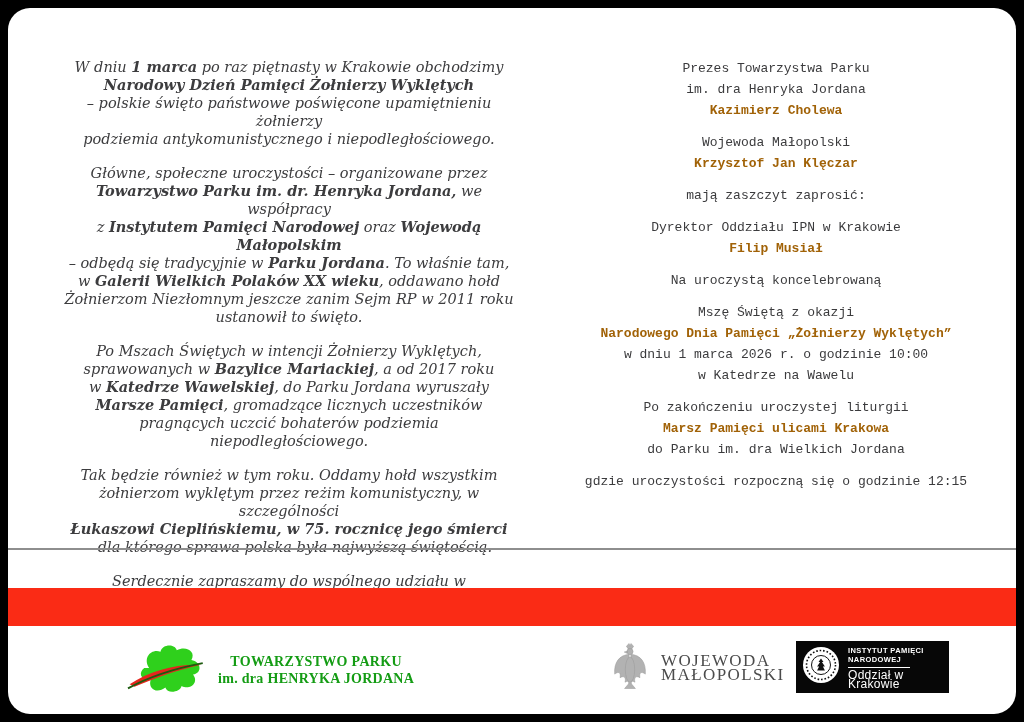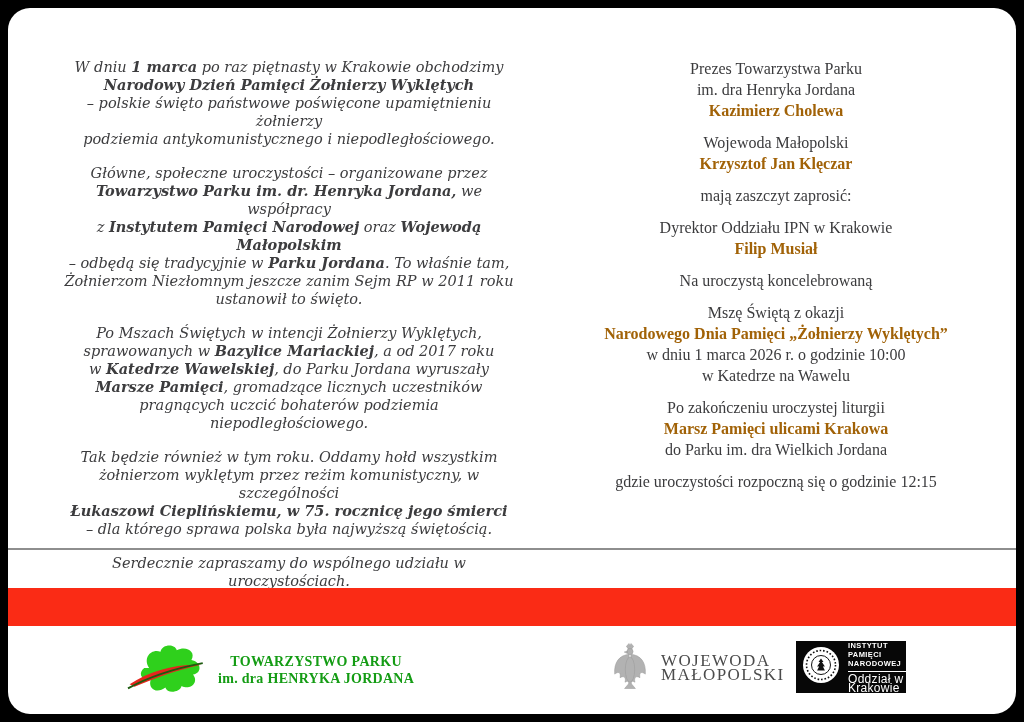--- a/index.html
+++ b/index.html
@@ -14,22 +14,22 @@
     position:absolute;left:50px;top:50px;width:462px;text-align:center;
     font-family:"DejaVu Serif",serif;font-style:italic;
     font-size:14.5px;line-height:18px;color:#3c3c3e;
   }
   .left-col .para{margin:0 0 16px 0;}
   .left-col b{font-weight:bold;}
 
   
   .right-col{
     position:absolute;left:530px;top:50px;width:476px;text-align:center;
-    font-family:Liberation Serif, serif;
-    font-size:16px;line-height:21px;color:#3b3b3d;
+    font-family:Liberation Mono, monospace;
+    font-size:13px;line-height:21px;color:#3b3b3d;
   }
   .right-col .para{margin:0 0 11px 0;}
   .right-col b{font-weight:bold;color:#a16207;}
 
   .line{display:block;}
 
   .gray-rule{position:absolute;left:0;right:0;top:540px;height:2px;background:#8e8e8e;}
   .red-stripe{position:absolute;left:0;right:0;top:580px;height:38px;}
 
   
@@ -38,21 +38,21 @@
   .jordan-text{
     text-align:center;font-family:"Liberation Serif",serif;font-weight:bold;
     font-size:14px;line-height:17px;letter-spacing:.3px;
   }
   .voivode-logo{position:absolute;left:604px;top:8px;display:flex;align-items:center;gap:13px;}
   .voivode-text{
     font-family:"Liberation Serif",serif;font-size:17px;line-height:14px;
     letter-spacing:1.4px;color:#4b4b4b;text-align:left;
   }
   .ipn-logo{
-    position:absolute;left:788px;top:7px;width:110px;height:52px;background:#070707;
+    position:absolute;left:788px;top:7px;width:153px;height:52px;background:#070707;
     display:flex;align-items:center;gap:7px;padding:0 5px;box-sizing:border-box;color:#fff;
   }
   .ipn-text{display:flex;flex-direction:column;}
   .ipn-title{font-size:7.5px;font-weight:bold;line-height:9px;letter-spacing:.4px;}
   .ipn-divider{height:1px;background:#fff;width:62px;margin:3px 0 3px 0;}
   .ipn-sub{font-size:12px;line-height:9px;letter-spacing:.3px;}
 </style>
 </head>
 <body>
 
@@ -63,20 +63,21 @@
         <span class="line"><span>W dniu </span><b>1 marca</b><span> po raz piętnasty w Krakowie obchodzimy</span></span>
         <span class="line"><b>Narodowy Dzień Pamięci Żołnierzy Wyklętych</b></span>
         <span class="line"><span>– polskie święto państwowe poświęcone upamiętnieniu żołnierzy</span></span>
         <span class="line"><span>podziemia antykomunistycznego i niepodległościowego.</span></span>
       </p>
       <p class="para">
         <span class="line"><span>Główne, społeczne uroczystości – organizowane przez</span></span>
         <span class="line"><b>Towarzystwo Parku im. dr. Henryka Jordana,</b><span> we współpracy</span></span>
         <span class="line"><span>z </span><b>Instytutem Pamięci Narodowej</b><span> oraz </span><b>Wojewodą Małopolskim</b></span>
         <span class="line"><span>– odbędą się tradycyjnie w </span><b>Parku Jordana</b><span>. To właśnie tam,</span></span>
+        <span class="line"><span>w </span><b>Galerii Wielkich Polaków XX wieku</b><span>, oddawano hołd</span></span>
         <span class="line"><span>Żołnierzom Niezłomnym jeszcze zanim Sejm RP w 2011 roku</span></span>
         <span class="line"><span>ustanowił to święto.</span></span>
       </p>
       <p class="para">
         <span class="line"><span>Po Mszach Świętych w intencji Żołnierzy Wyklętych,</span></span>
         <span class="line"><span>sprawowanych w </span><b>Bazylice Mariackiej</b><span>, a od 2017 roku</span></span>
         <span class="line"><span>w </span><b>Katedrze Wawelskiej</b><span>, do Parku Jordana wyruszały</span></span>
         <span class="line"><b>Marsze Pamięci</b><span>, gromadzące licznych uczestników</span></span>
         <span class="line"><span>pragnących uczcić bohaterów podziemia niepodległościowego.</span></span>
       </p>

